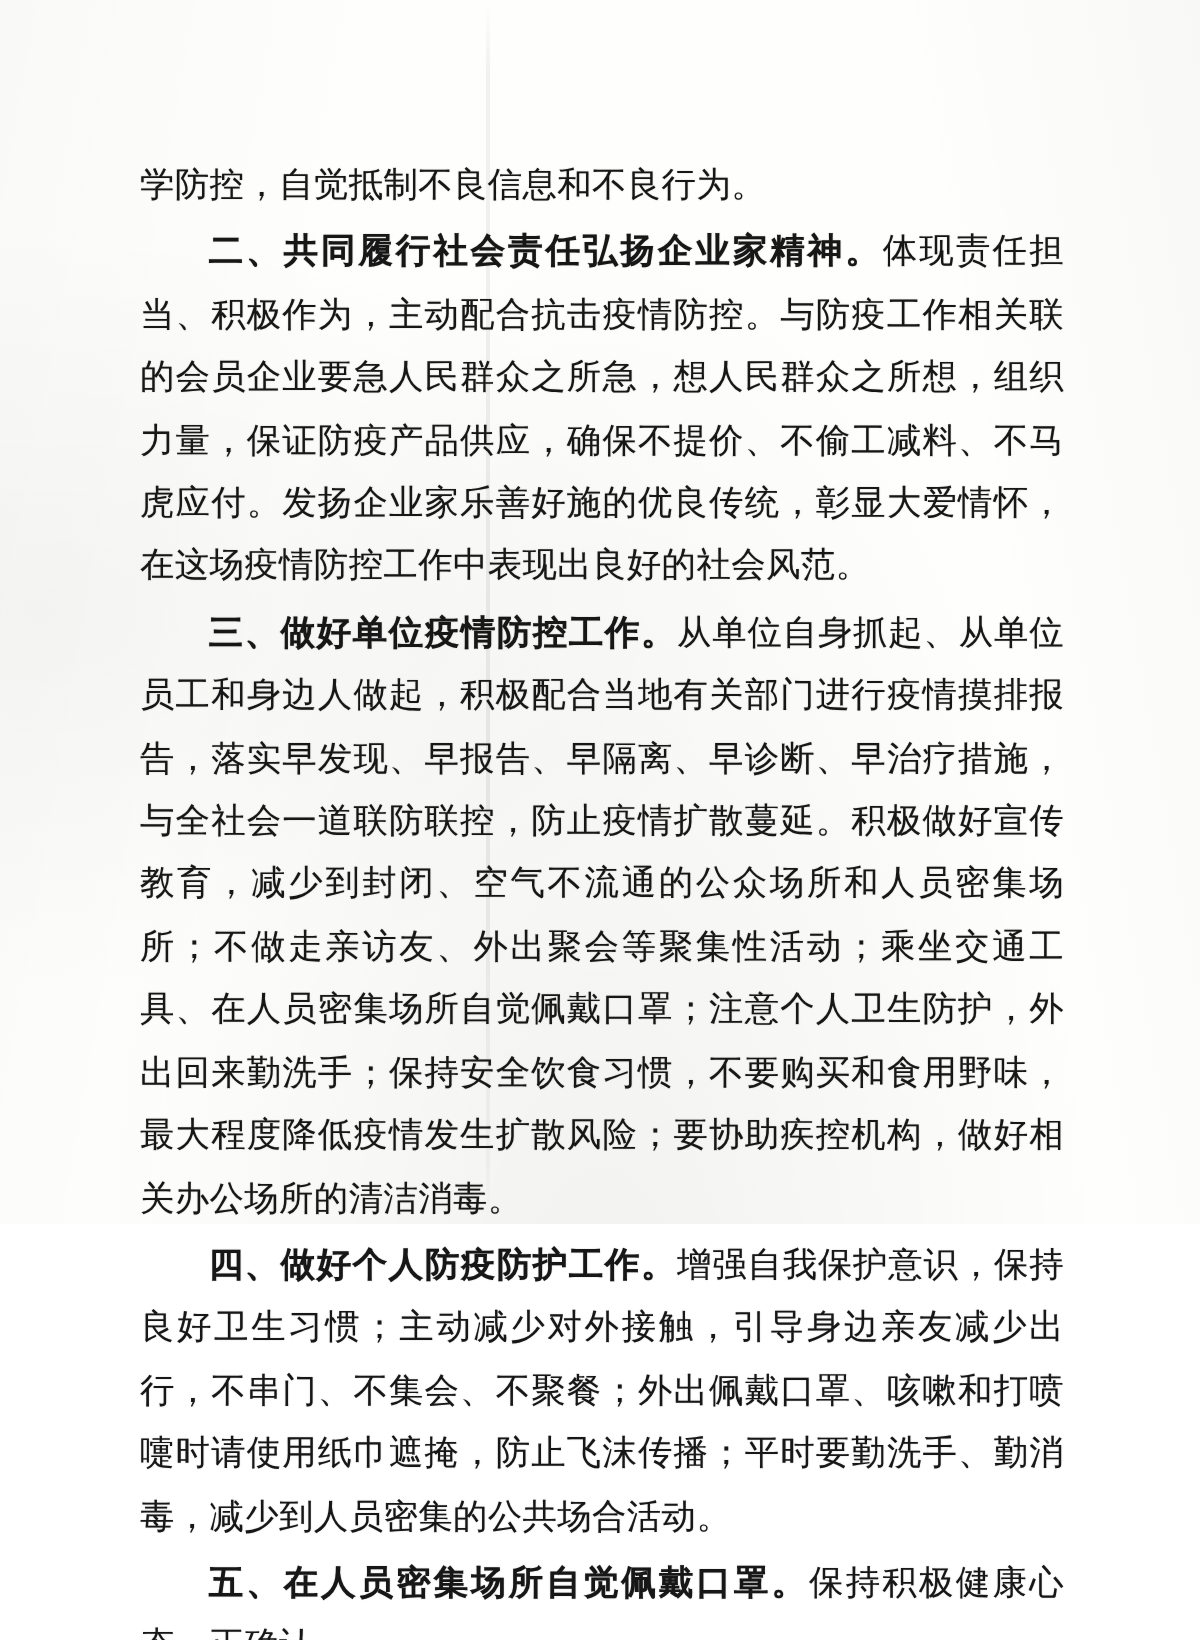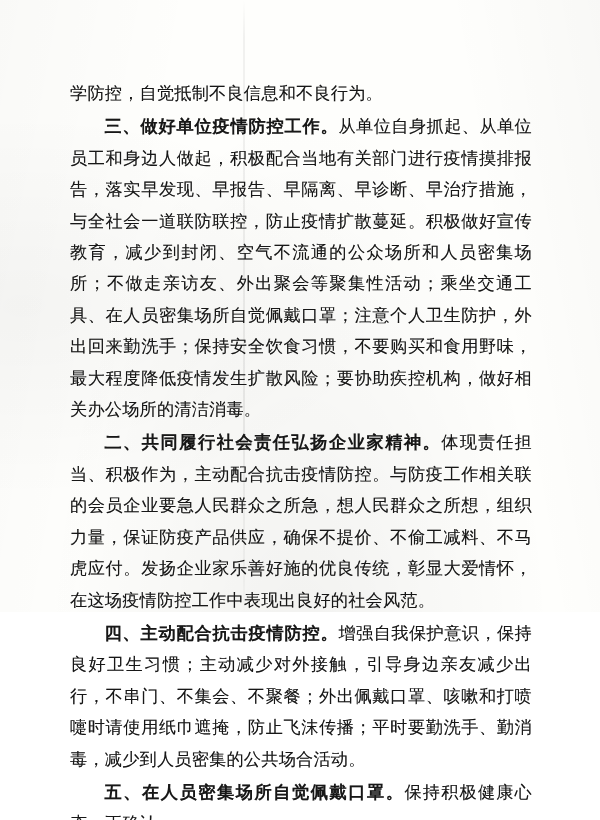--- a/index.html
+++ b/index.html
@@ -79,29 +79,29 @@
   <div class="paper-texture"></div>
   <div class="fold-line"></div>
 
   <div class="content">
 
     <p class="para">
       <span>学防控，自觉抵制不良信息和不良行为。</span>
     </p>
 
     <p class="para indent">
+      <span class="b">二、共同履行社会责任弘扬企业家精神。</span><span>体现责任担当、积极作为，主动配合抗击疫情防控。与防疫工作相关联的会员企业要急人民群众之所急，想人民群众之所想，组织力量，保证防疫产品供应，确保不提价、不偷工减料、不马虎应付。发扬企业家乐善好施的优良传统，彰显大爱情怀，在这场疫情防控工作中表现出良好的社会风范。</span>
+    </p>
+
+    <p class="para indent">
       <span class="b">三、做好单位疫情防控工作。</span><span>从单位自身抓起、从单位员工和身边人做起，积极配合当地有关部门进行疫情摸排报告，落实早发现、早报告、早隔离、早诊断、早治疗措施，与全社会一道联防联控，防止疫情扩散蔓延。积极做好宣传教育，减少到封闭、空气不流通的公众场所和人员密集场所；不做走亲访友、外出聚会等聚集性活动；乘坐交通工具、在人员密集场所自觉佩戴口罩；注意个人卫生防护，外出回来勤洗手；保持安全饮食习惯，不要购买和食用野味，最大程度降低疫情发生扩散风险；要协助疾控机构，做好相关办公场所的清洁消毒。</span>
     </p>
 
     <p class="para indent">
-      <span class="b">二、共同履行社会责任弘扬企业家精神。</span><span>体现责任担当、积极作为，主动配合抗击疫情防控。与防疫工作相关联的会员企业要急人民群众之所急，想人民群众之所想，组织力量，保证防疫产品供应，确保不提价、不偷工减料、不马虎应付。发扬企业家乐善好施的优良传统，彰显大爱情怀，在这场疫情防控工作中表现出良好的社会风范。</span>
-    </p>
-
-    <p class="para indent">
-      <span class="b">四、主动配合抗击疫情防控。</span><span>增强自我保护意识，保持良好卫生习惯；主动减少对外接触，引导身边亲友减少出行，不串门、不集会、不聚餐；外出佩戴口罩、咳嗽和打喷嚏时请使用纸巾遮掩，防止飞沫传播；平时要勤洗手、勤消毒，减少到人员密集的公共场合活动。</span>
+      <span class="b">四、做好个人防疫防护工作。</span><span>增强自我保护意识，保持良好卫生习惯；主动减少对外接触，引导身边亲友减少出行，不串门、不集会、不聚餐；外出佩戴口罩、咳嗽和打喷嚏时请使用纸巾遮掩，防止飞沫传播；平时要勤洗手、勤消毒，减少到人员密集的公共场合活动。</span>
     </p>
 
     <p class="para indent">
       <span class="b">五、在人员密集场所自觉佩戴口罩。</span><span>保持积极健康心态，正确认</span>
     </p>
 
   </div>
 </div>
 
 </body></html>

